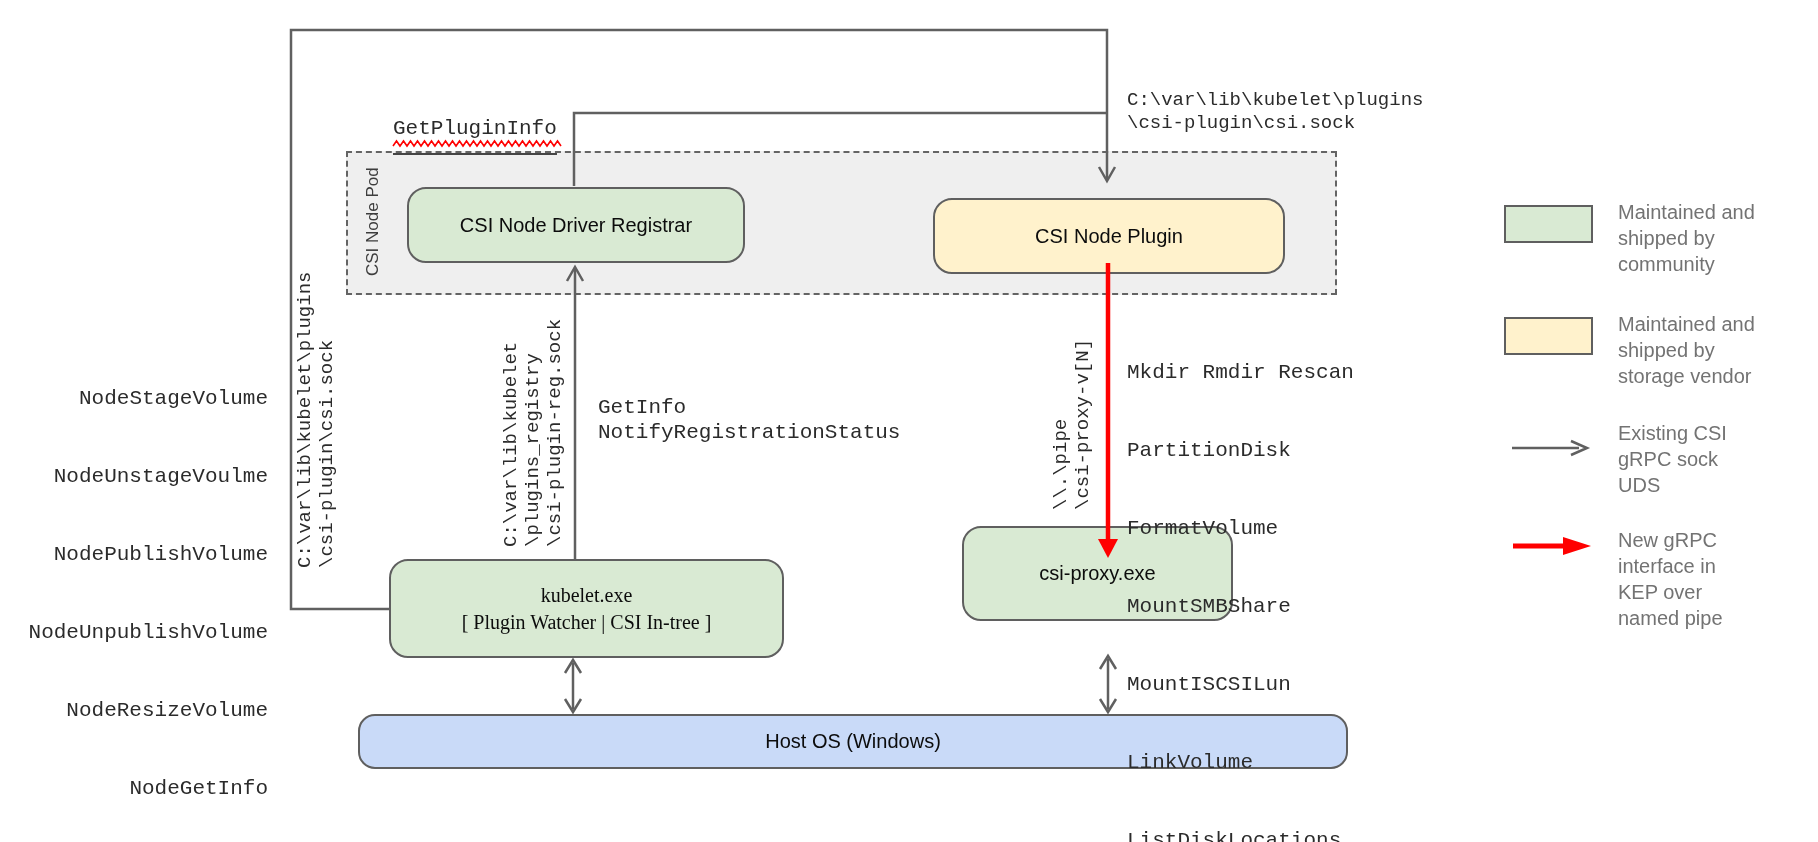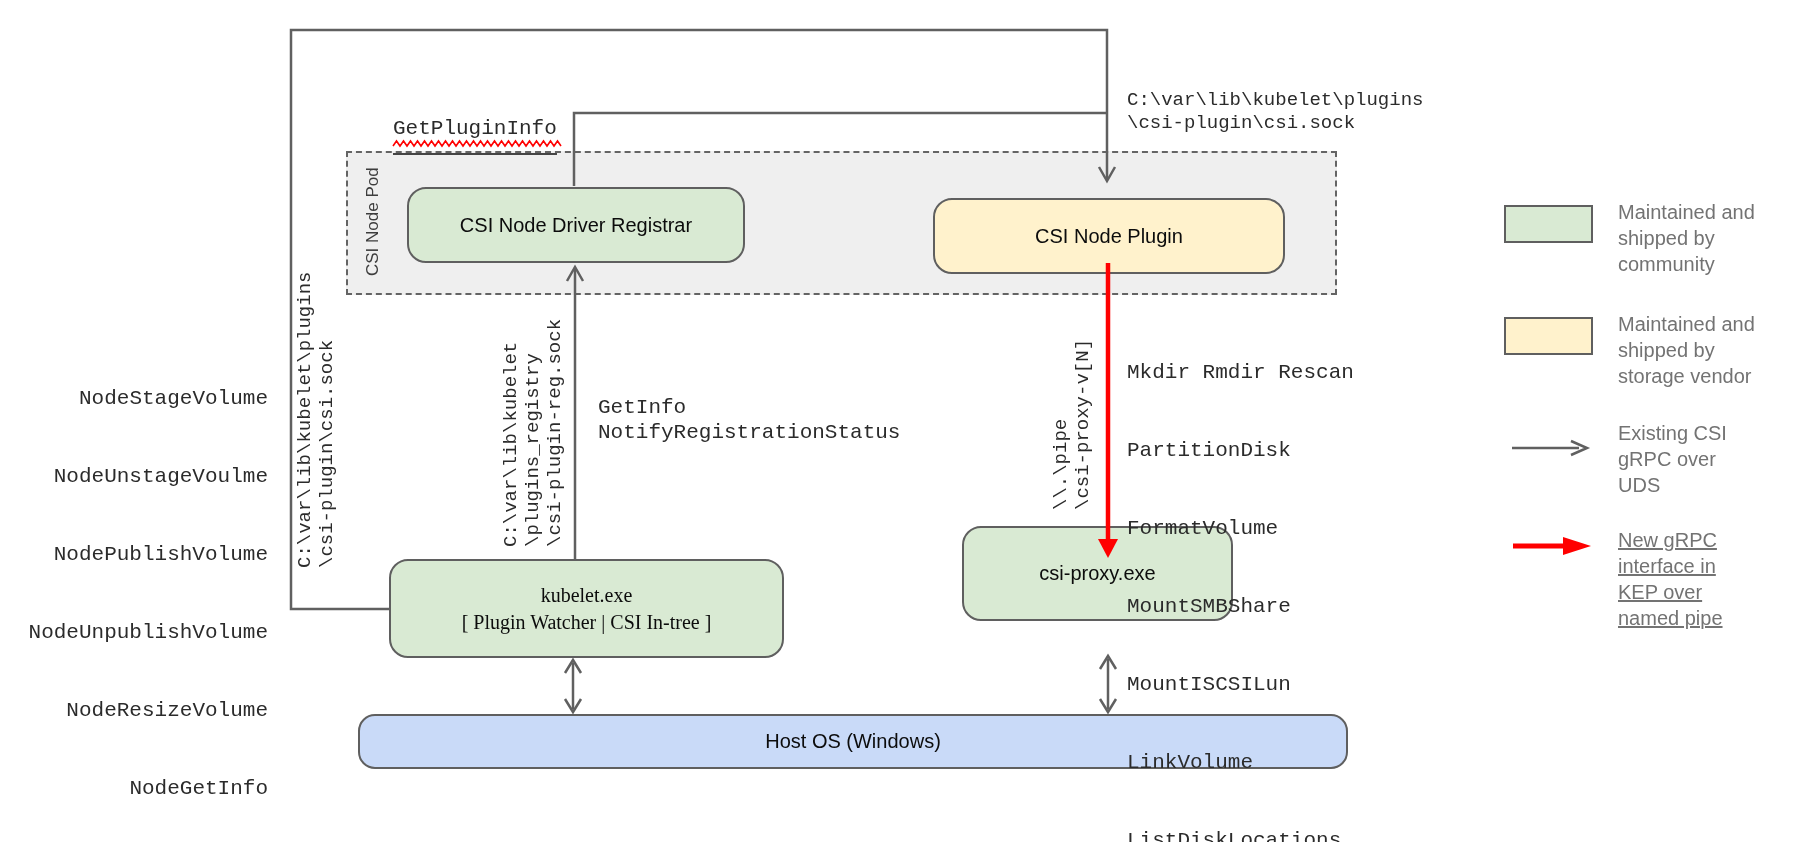--- a/index.html
+++ b/index.html
@@ -131,24 +131,24 @@
   <div class="legend-text" style="left:1618px;top:199px;">Maintained and
 shipped by
 community</div>
 
   <div class="legend-swatch yellow" style="left:1504px;top:317px;"></div>
   <div class="legend-text" style="left:1618px;top:311px;">Maintained and
 shipped by
 storage vendor</div>
 
   <div class="legend-text" style="left:1618px;top:420px;">Existing CSI
-gRPC over
+gRPC sock
 UDS</div>
 
-  <div class="legend-text" style="left:1618px;top:527px;text-decoration:underline;">New gRPC
+  <div class="legend-text" style="left:1618px;top:527px;">New gRPC
 interface in
 KEP over
 named pipe</div>
 
   <svg class="overlay" width="1818" height="842" viewBox="0 0 1818 842">
 
     <g stroke="#606060" stroke-width="2.5" fill="none">
       <polyline points="390,609 291,609 291,30 1107,30 1107,180"></polyline>
       <polyline points="1099,167 1107,181 1115,167"></polyline>
     </g>

